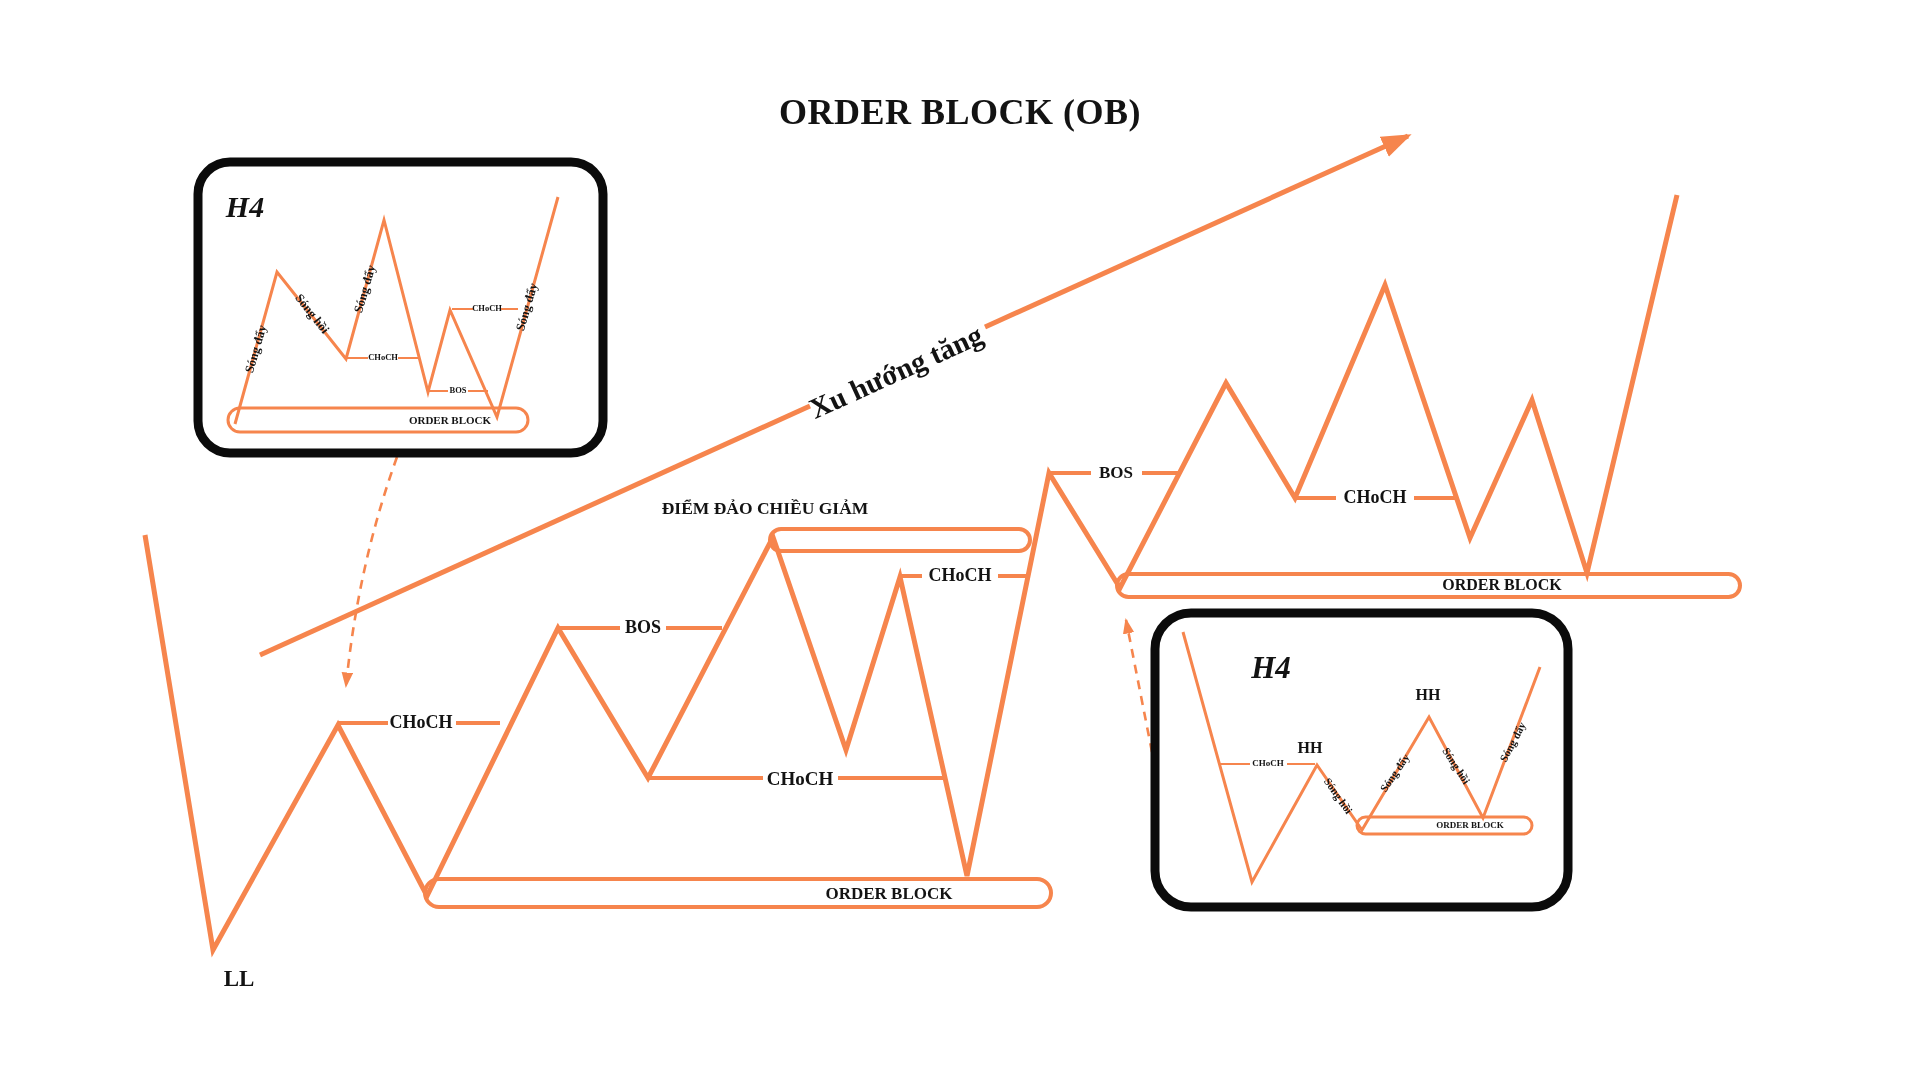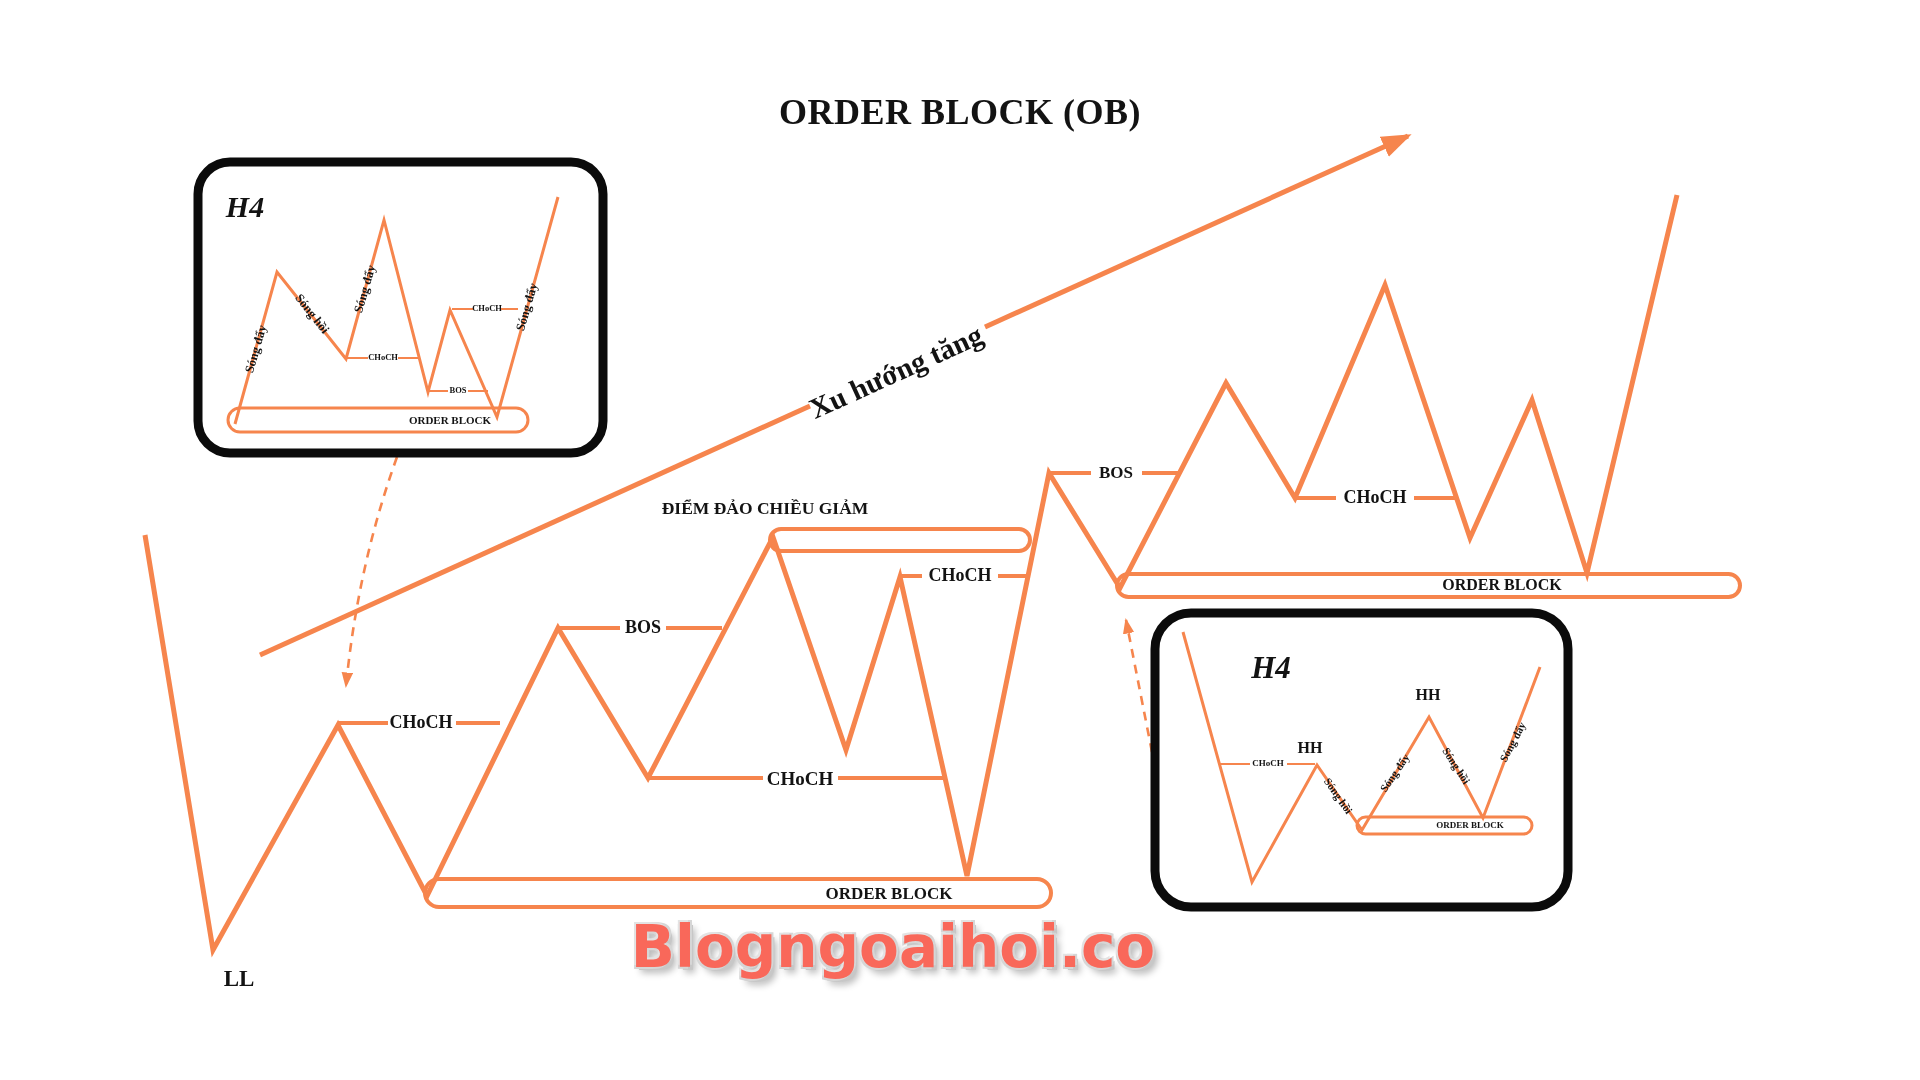--- a/index.html
+++ b/index.html
@@ -132,15 +132,14 @@
   <div class="lbl h4" style="left:1271px;top:667px;">H4</div>
   <div class="lbl tiny2" style="left:1268px;top:763px;">CHoCH</div>
   <div class="lbl hh" style="left:1310px;top:748px;">HH</div>
   <div class="lbl hh" style="left:1428px;top:695px;">HH</div>
   <div class="lbl wave2 rot" style="left:1338px;top:796px;transform:translate(-50%,-50%) rotate(55deg);">Sóng hồi</div>
   <div class="lbl wave2 rot" style="left:1395px;top:773px;transform:translate(-50%,-50%) rotate(-56deg);">Sóng đẩy</div>
   <div class="lbl wave2 rot" style="left:1456px;top:766px;transform:translate(-50%,-50%) rotate(57deg);">Sóng hồi</div>
   <div class="lbl wave2 rot" style="left:1513px;top:742px;transform:translate(-50%,-50%) rotate(-62deg);">Sóng đẩy</div>
   <div class="lbl pill-txt-xs" style="left:1470px;top:825px;">ORDER BLOCK</div>
 
-  <div class="lbl watermark" style="left:893px;top:947px;">Blogngoaihoi.co</div>
 
 </div>
 
 </body></html>

